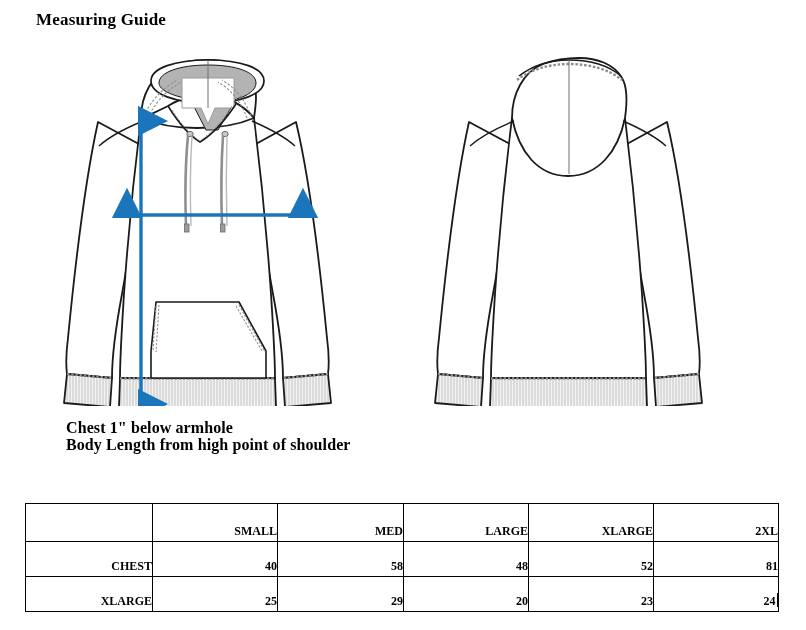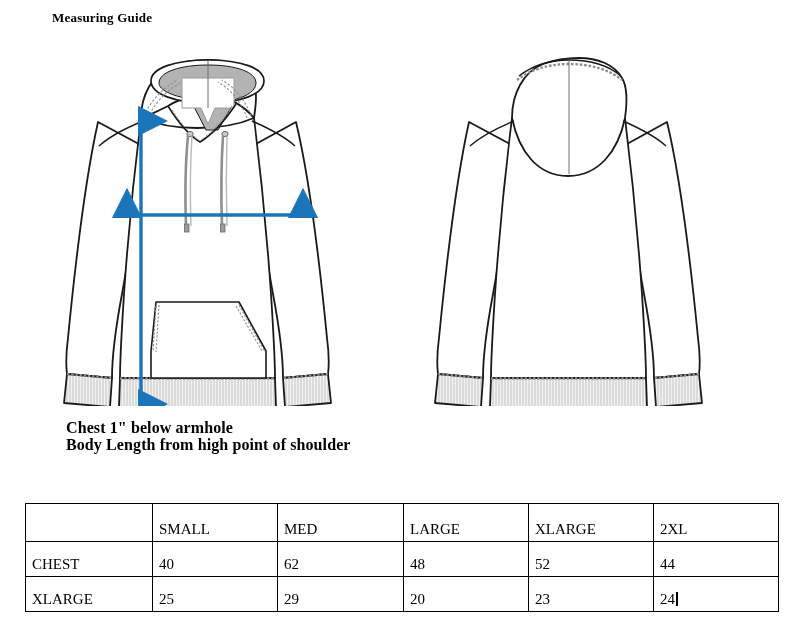--- a/index.html
+++ b/index.html
@@ -10,23 +10,23 @@
   body {
     width: 806px;
     height: 630px;
     position: relative;
     font-family: "Liberation Serif", "DejaVu Serif", serif;
     color: #000000;
     overflow: hidden;
   }
   #page-title {
     position: absolute;
-    left: 52px;
+    left: 36px;
     top: 10px;
-    font-size: 13px;
+    font-size: 17px;
     font-weight: bold;
     letter-spacing: 0.2px;
     white-space: nowrap;
   }
   #illustration-area {
     position: absolute;
     left: 0;
     top: 26px;
     width: 806px;
     height: 380px;
@@ -51,23 +51,23 @@
     top: 503px;
     width: 753px;
     border-collapse: collapse;
     table-layout: fixed;
   }
   #size-table td, #size-table th {
     border: 1.5px solid #000000;
     padding: 0;
     height: 34px;
     vertical-align: bottom;
-    font-size: 15px;
-    font-weight: normal;
-    text-align: left;
+    font-size: 12px;
+    font-weight: bold;
+    text-align: right;
     line-height: 1;
   }
   #size-table th {
     height: 37px;
   }
   .cell-inner {
     padding: 0 0 4px 6px;
     white-space: nowrap;
     position: relative;
     display: block;
@@ -245,30 +245,30 @@
   </thead>
   <tbody>
     <tr>
       <td>
           <span class="cell-inner">CHEST</span>
         </td>
       <td>
           <span class="cell-inner">40</span>
         </td>
       <td>
-          <span class="cell-inner">62</span>
+          <span class="cell-inner">58</span>
         </td>
       <td>
           <span class="cell-inner">48</span>
         </td>
       <td>
           <span class="cell-inner">52</span>
         </td>
       <td>
-          <span class="cell-inner">44</span>
+          <span class="cell-inner">81</span>
         </td>
     </tr>
     <tr>
       <td>
           <span class="cell-inner">XLARGE</span>
         </td>
       <td>
           <span class="cell-inner">25</span>
         </td>
       <td>

